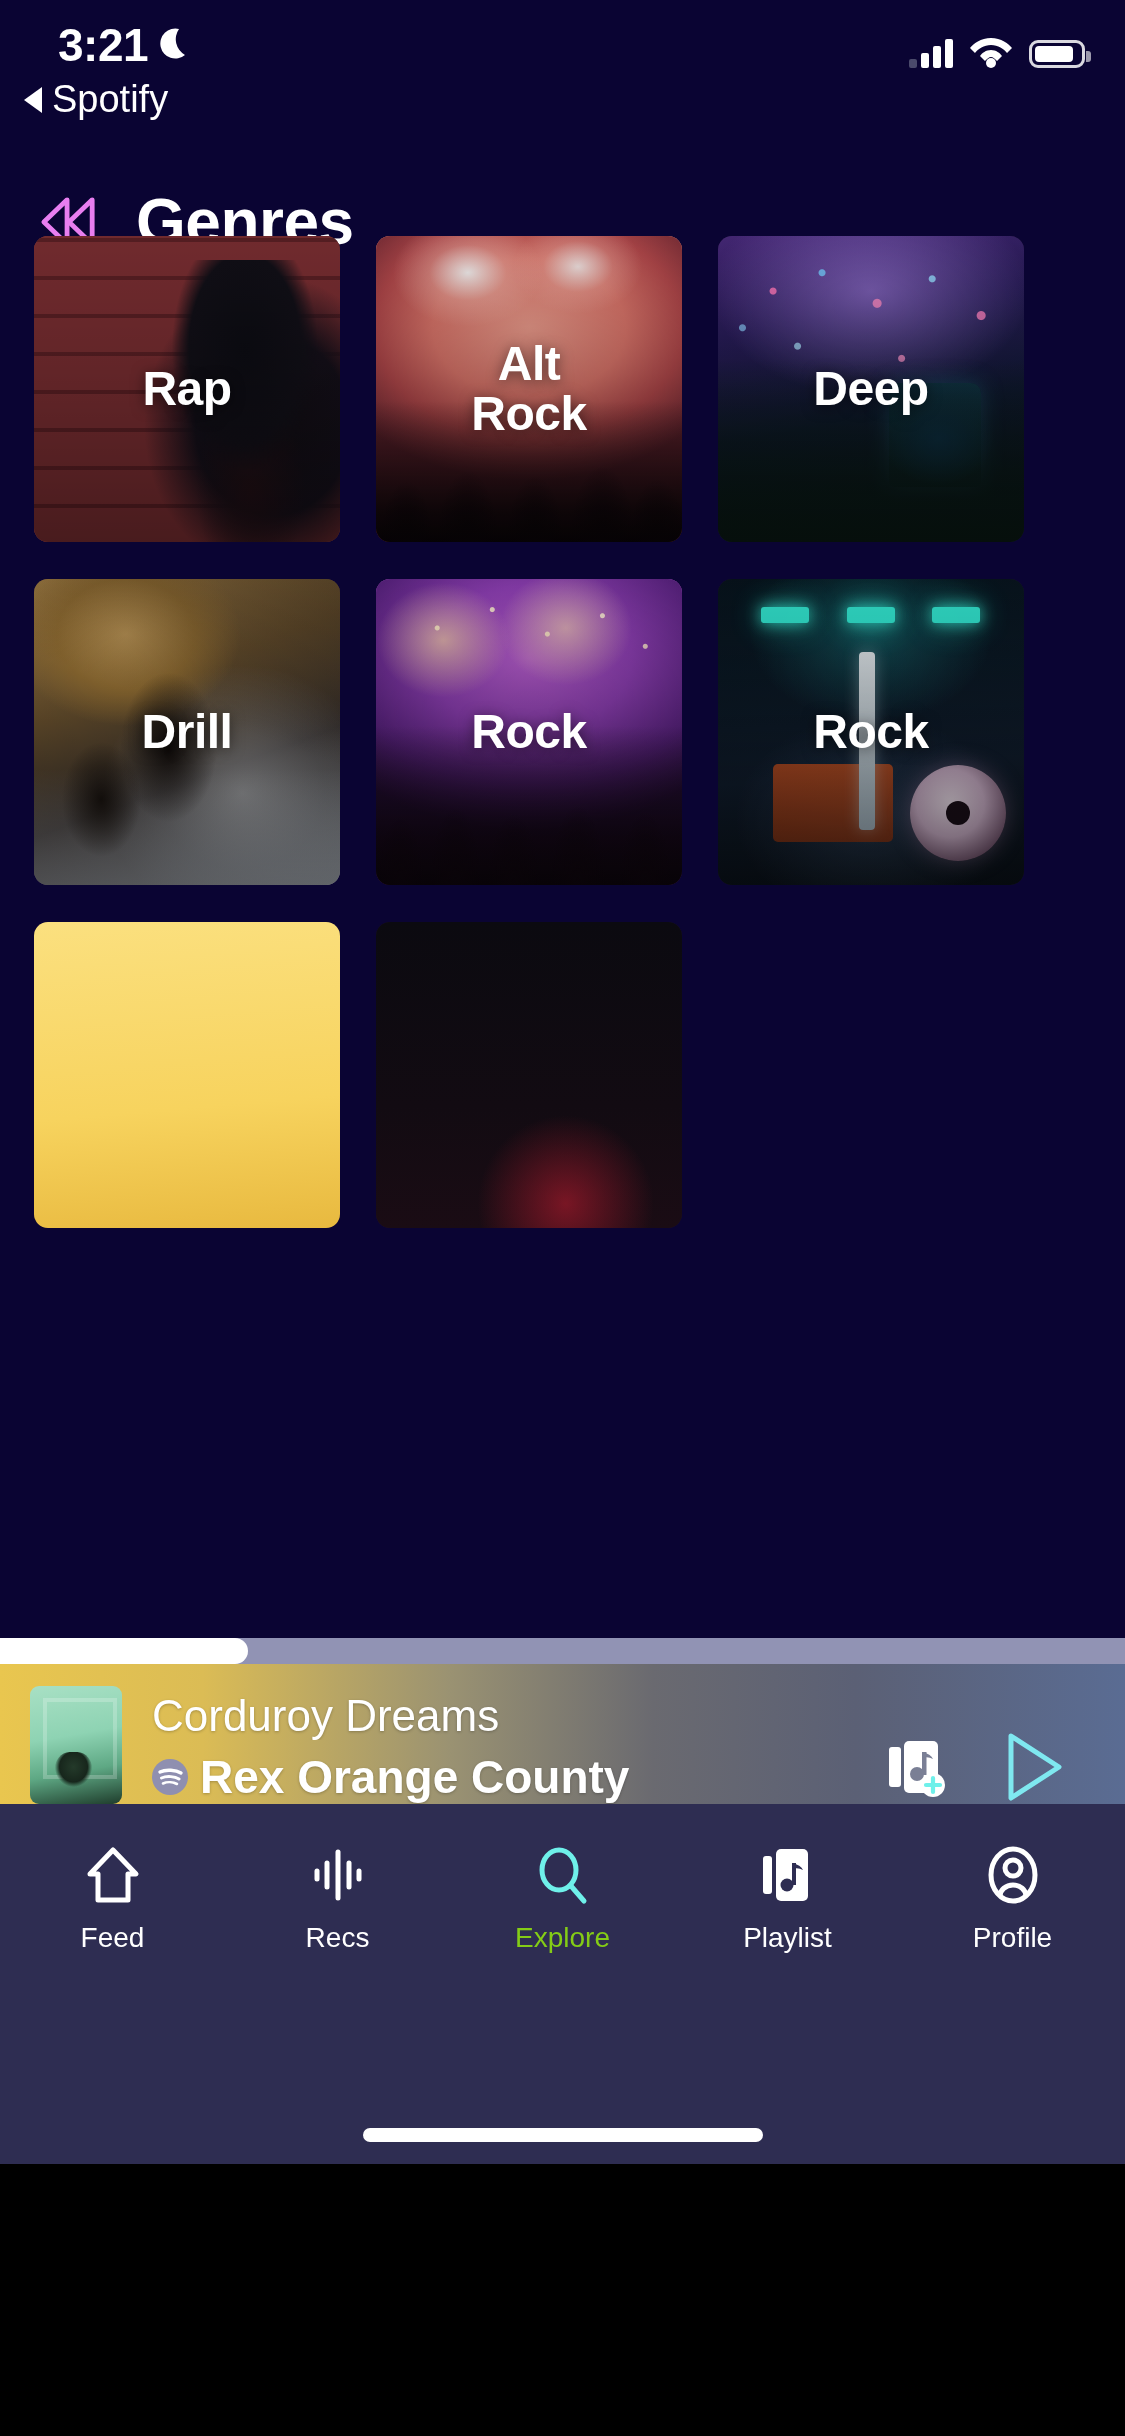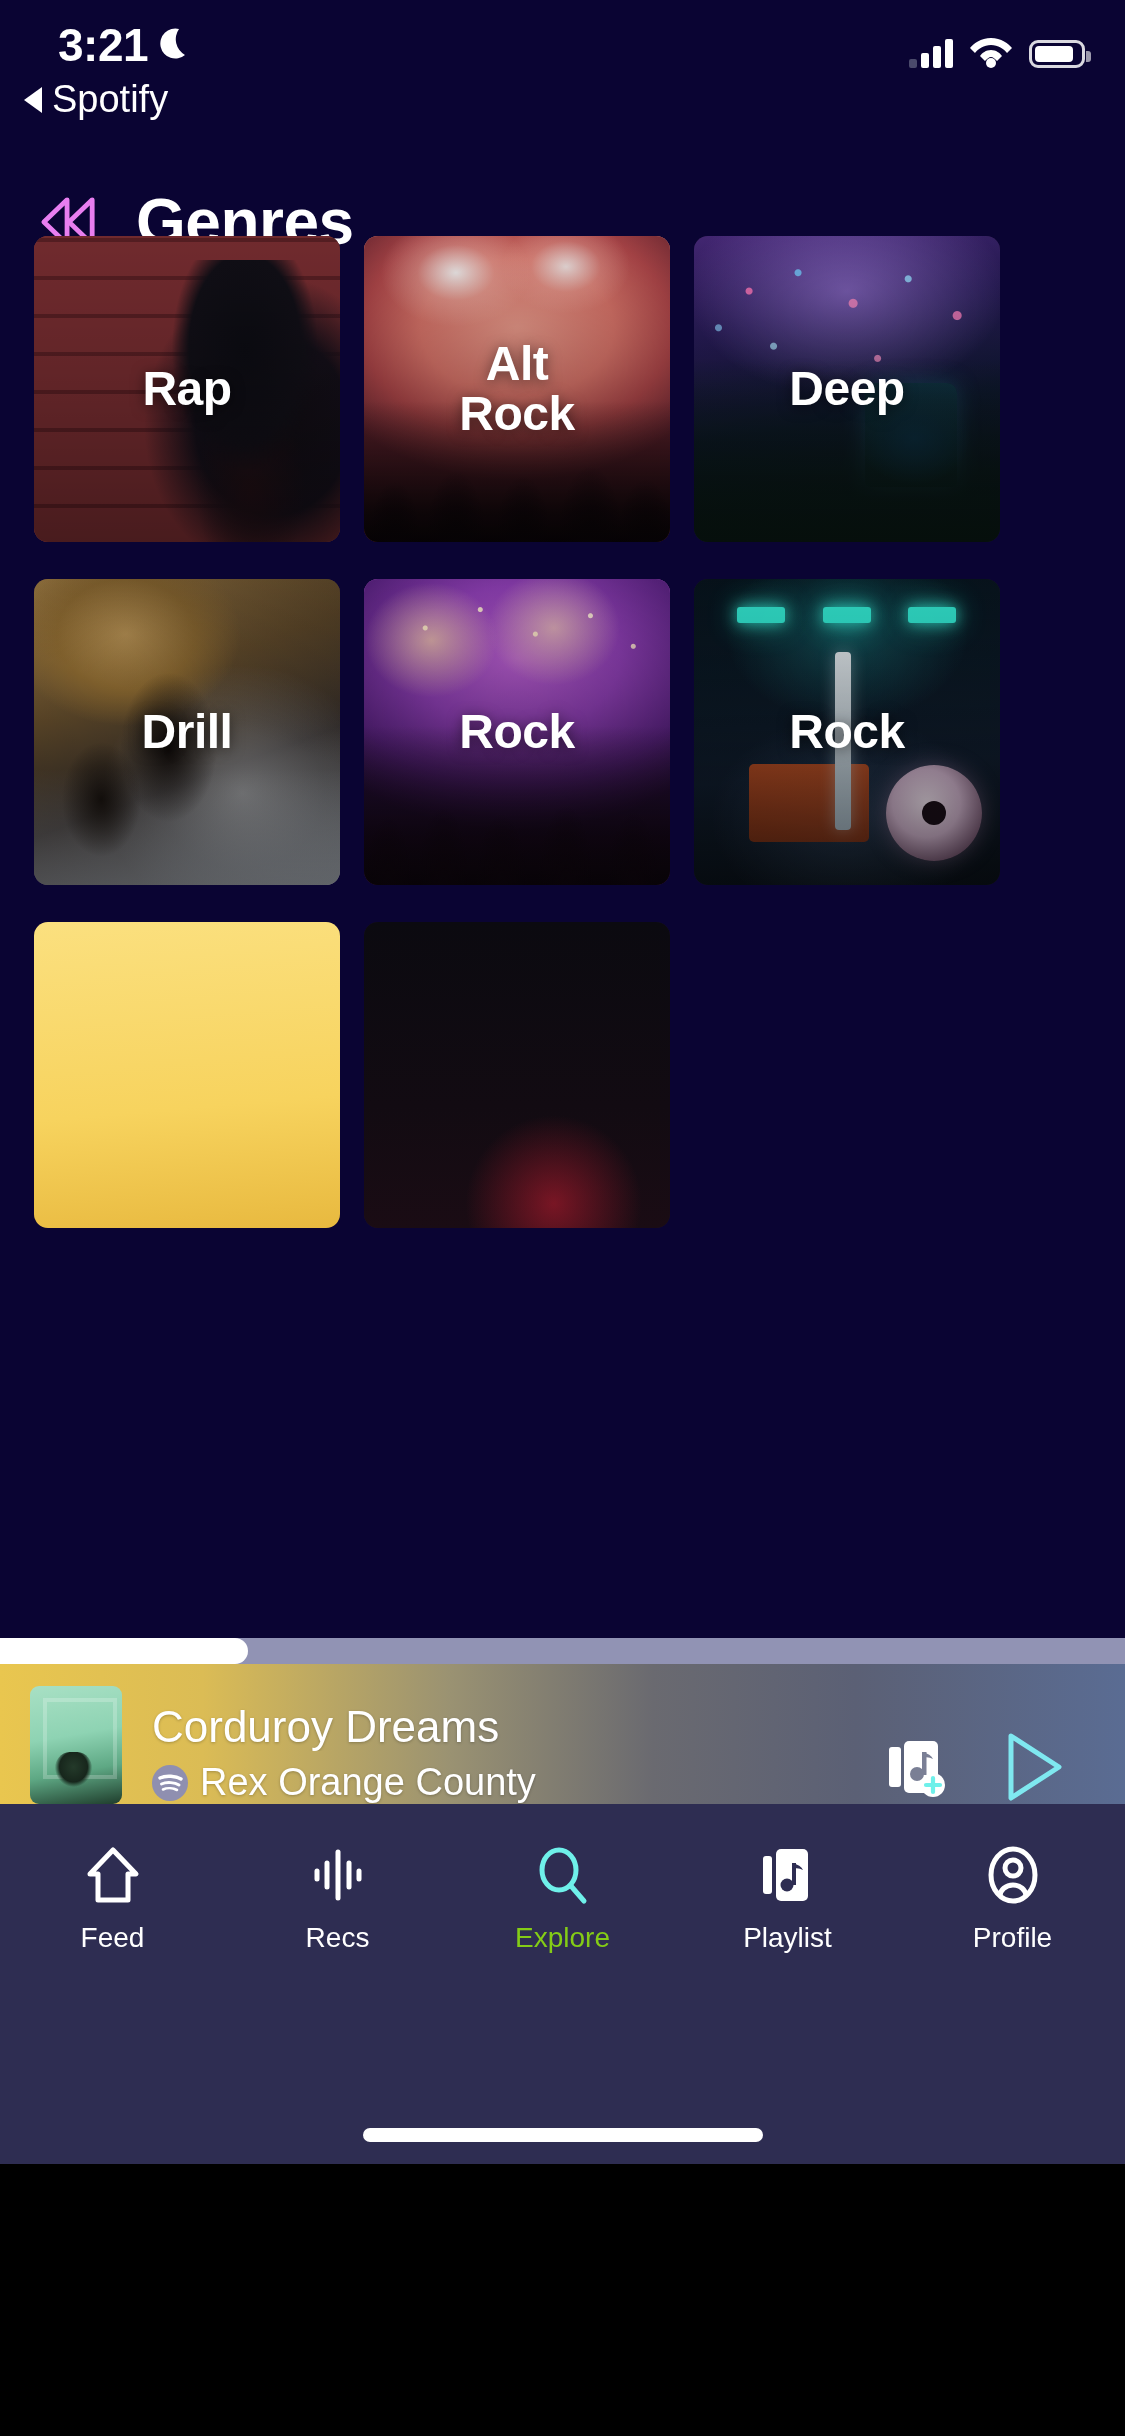--- a/index.html
+++ b/index.html
@@ -64,21 +64,21 @@
     display:flex; align-items:center; padding-left:38px; gap:36px;
   }
   .rewind-btn{ width:62px;height:56px; display:block; }
   .page-title{
     color:#fff; font-size:64px; font-weight:800; letter-spacing:-0.5px;
   }
 
   
   .grid{
     position:absolute; left:34px; top:220px; width:1057px;
-    display:flex; flex-wrap:wrap; gap:37px 24px;
+    display:flex; flex-wrap:wrap; gap:37px 36px;
     padding-top:16px;
   }
   .grid-wrap{
     position:absolute; left:0; top:220px; width:100%;
     height:2216px; overflow:hidden;
   }
   .card{
     position:relative;
     width:306px; height:306px;
     border-radius:14px; overflow:hidden;
@@ -287,21 +287,21 @@
   .mp-info{ margin-left:30px; flex:1 1 auto; min-width:0; }
   .mp-title{
     color:#fff; font-size:44px; font-weight:500; line-height:1.1;
     white-space:nowrap; overflow:hidden; text-overflow:ellipsis;
     text-shadow:0 1px 3px rgba(0,0,0,.25);
   }
   .mp-sub{
     display:flex; align-items:center; gap:12px; margin-top:10px;
   }
   .mp-artist{
-    color:#fff; font-size:38px; font-weight:400;
+    color:#fff; font-size:46px; font-weight:700;
     white-space:nowrap; overflow:hidden; text-overflow:ellipsis;
     text-shadow:0 1px 3px rgba(0,0,0,.25);
   }
   .spotify-dot{ flex:0 0 36px; }
   .mp-actions{
     display:flex; align-items:center; gap:52px;
     margin-right:58px; margin-left:26px;
   }
 
   

